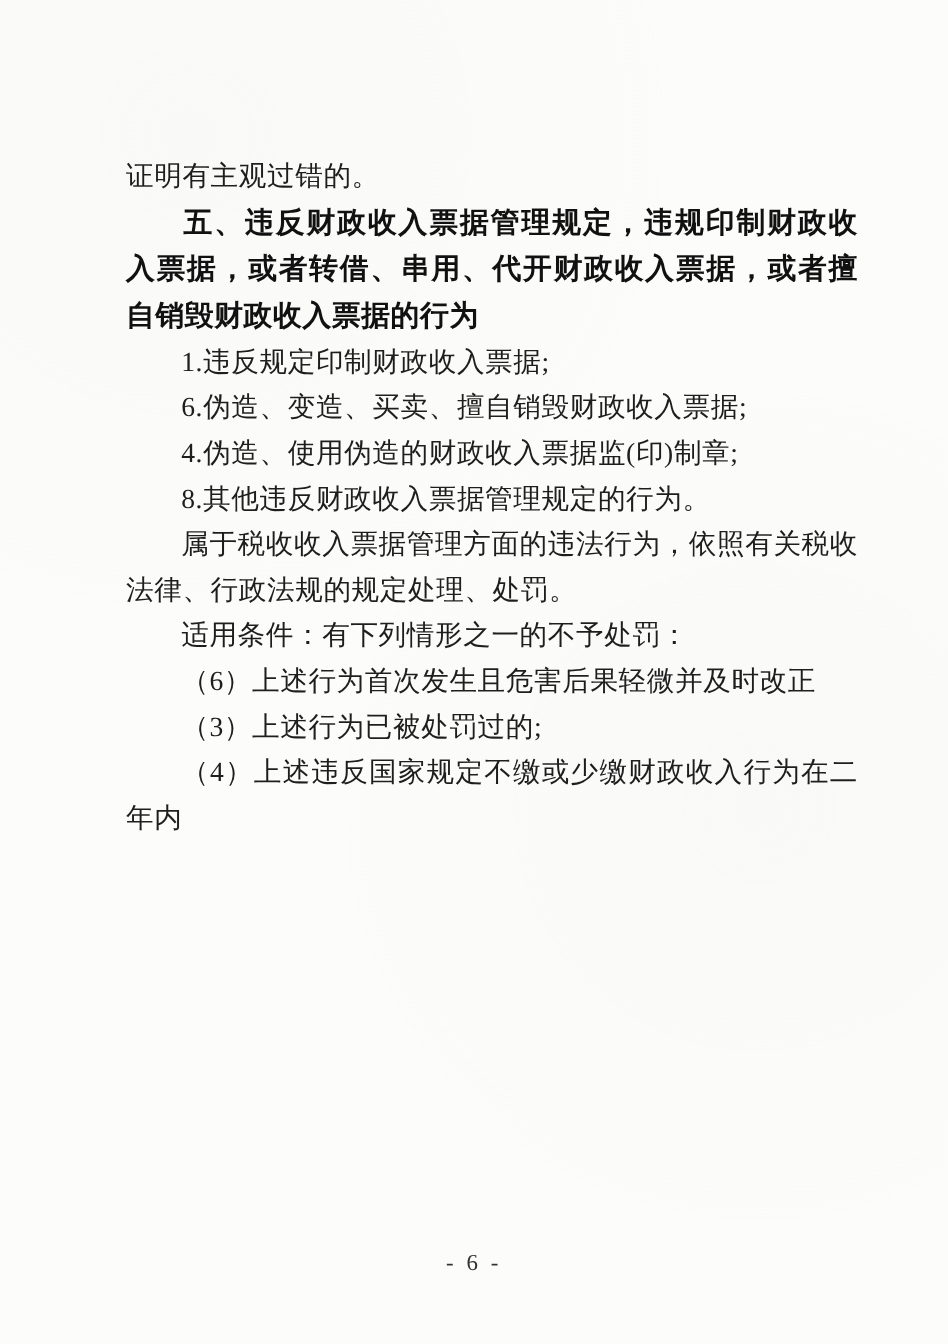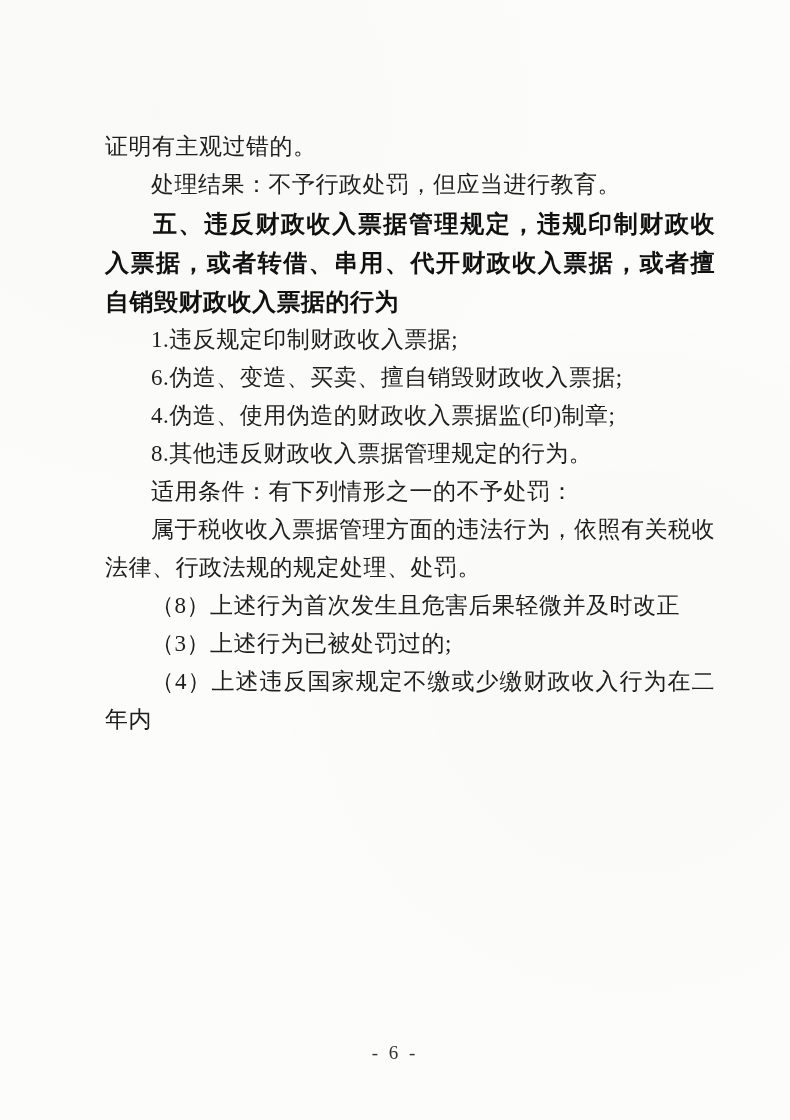--- a/index.html
+++ b/index.html
@@ -56,26 +56,25 @@
     letter-spacing: 3px;
     color: #333;
   }
 </style>
 </head>
 <body>
 
 <div class="page">
   <div class="content">
     <p class="line">证明有主观过错的。</p>
-    <p class="line indent">处理结果：不予行政处罚，但应当进行教育。</p>
     <p class="line indent heading">五、违反财政收入票据管理规定，违规印制财政收入票据，或者转借、串用、代开财政收入票据，或者擅自销毁财政收入票据的行为</p>
     <p class="line indent">1.违反规定印制财政收入票据;</p>
     <p class="line indent">6.伪造、变造、买卖、擅自销毁财政收入票据;</p>
     <p class="line indent">4.伪造、使用伪造的财政收入票据监(印)制章;</p>
     <p class="line indent">8.其他违反财政收入票据管理规定的行为。</p>
+    <p class="line indent">属于税收收入票据管理方面的违法行为，依照有关税收法律、行政法规的规定处理、处罚。</p>
     <p class="line indent">适用条件：有下列情形之一的不予处罚：</p>
-    <p class="line indent">属于税收收入票据管理方面的违法行为，依照有关税收法律、行政法规的规定处理、处罚。</p>
-    <p class="line indent">（8）上述行为首次发生且危害后果轻微并及时改正</p>
+    <p class="line indent">（6）上述行为首次发生且危害后果轻微并及时改正</p>
     <p class="line indent">（3）上述行为已被处罚过的;</p>
     <p class="line indent">（4）上述违反国家规定不缴或少缴财政收入行为在二年内</p>
   </div>
   <div class="footer">- 6 -</div>
 </div>
 
 </body></html>

